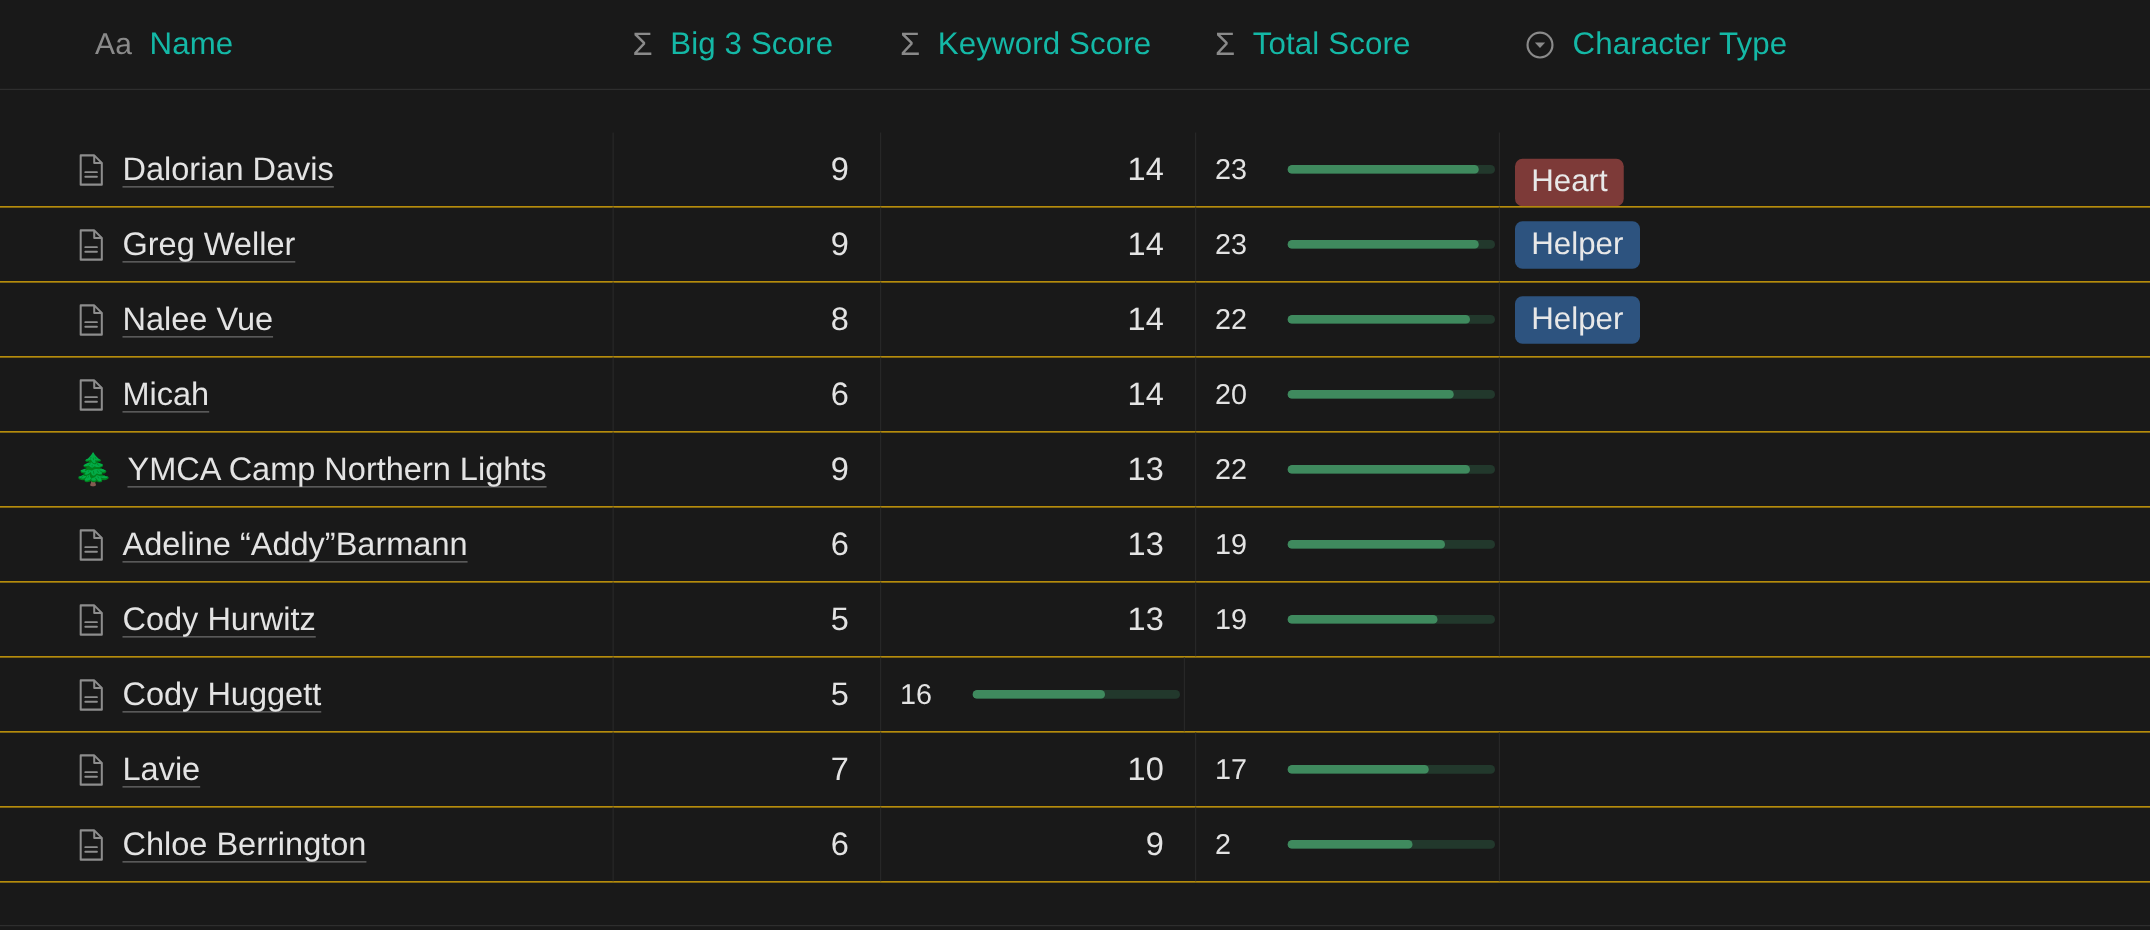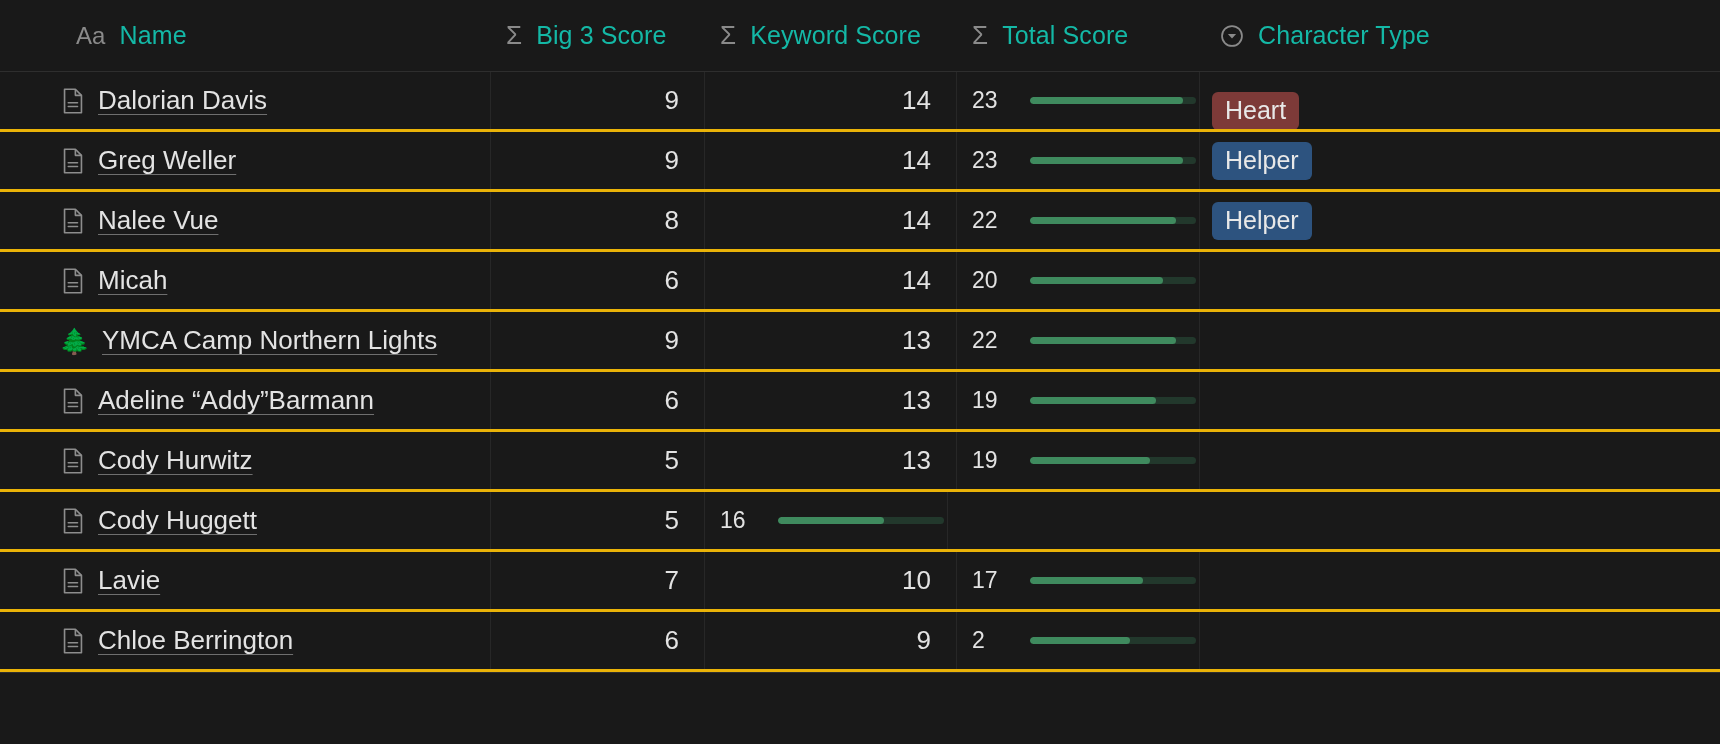--- a/index.html
+++ b/index.html
@@ -16,20 +16,21 @@
     -webkit-font-smoothing: antialiased;
   }
 
   .db-table {
     width: 1720px;
     height: 744px;
     background: #191919;
     box-sizing: border-box;
     display: flex;
     flex-direction: column;
+    gap: 34px;
   }
 
   
   .header-row {
     display: flex;
     height: 72px;
     align-items: center;
     border-bottom: 1px solid #2e2e2e;
     box-sizing: border-box;
   }
@@ -68,21 +69,21 @@
   .th.col-keyword .th-icon,
   .th.col-total .th-icon { margin-right: 14px; font-size: 26px; }
   .th.col-type { padding-left: 19px; }
   .th.col-type .th-icon { margin-right: 13px; }
 
   
   .rows { display: flex; flex-direction: column; }
   .tr {
     display: flex;
     height: 60px;
-    border-bottom: 3px solid #eab308;
+    border-bottom: 1px solid #eab308;
     box-sizing: border-box;
   }
   .td {
     display: flex;
     align-items: center;
     box-sizing: border-box;
     border-right: 1px solid #272727;
     height: 100%;
     overflow: hidden;
   }

